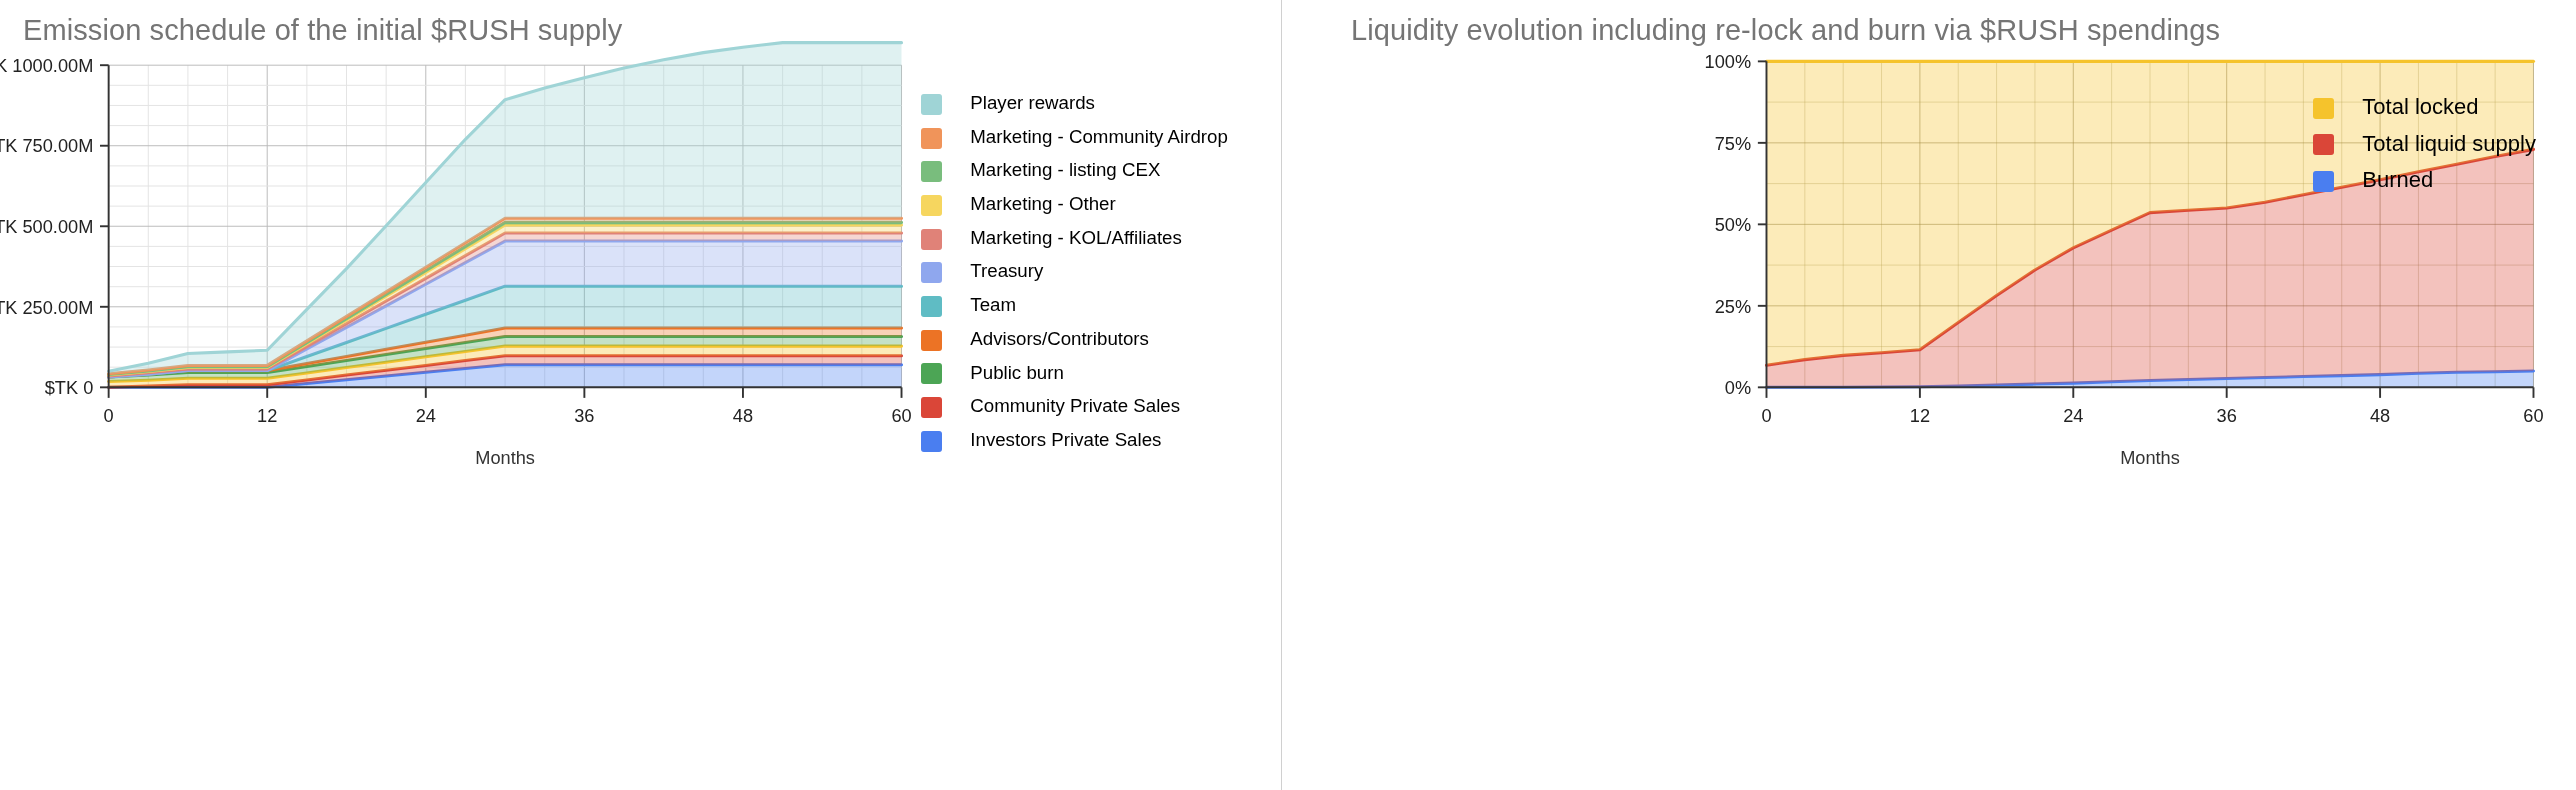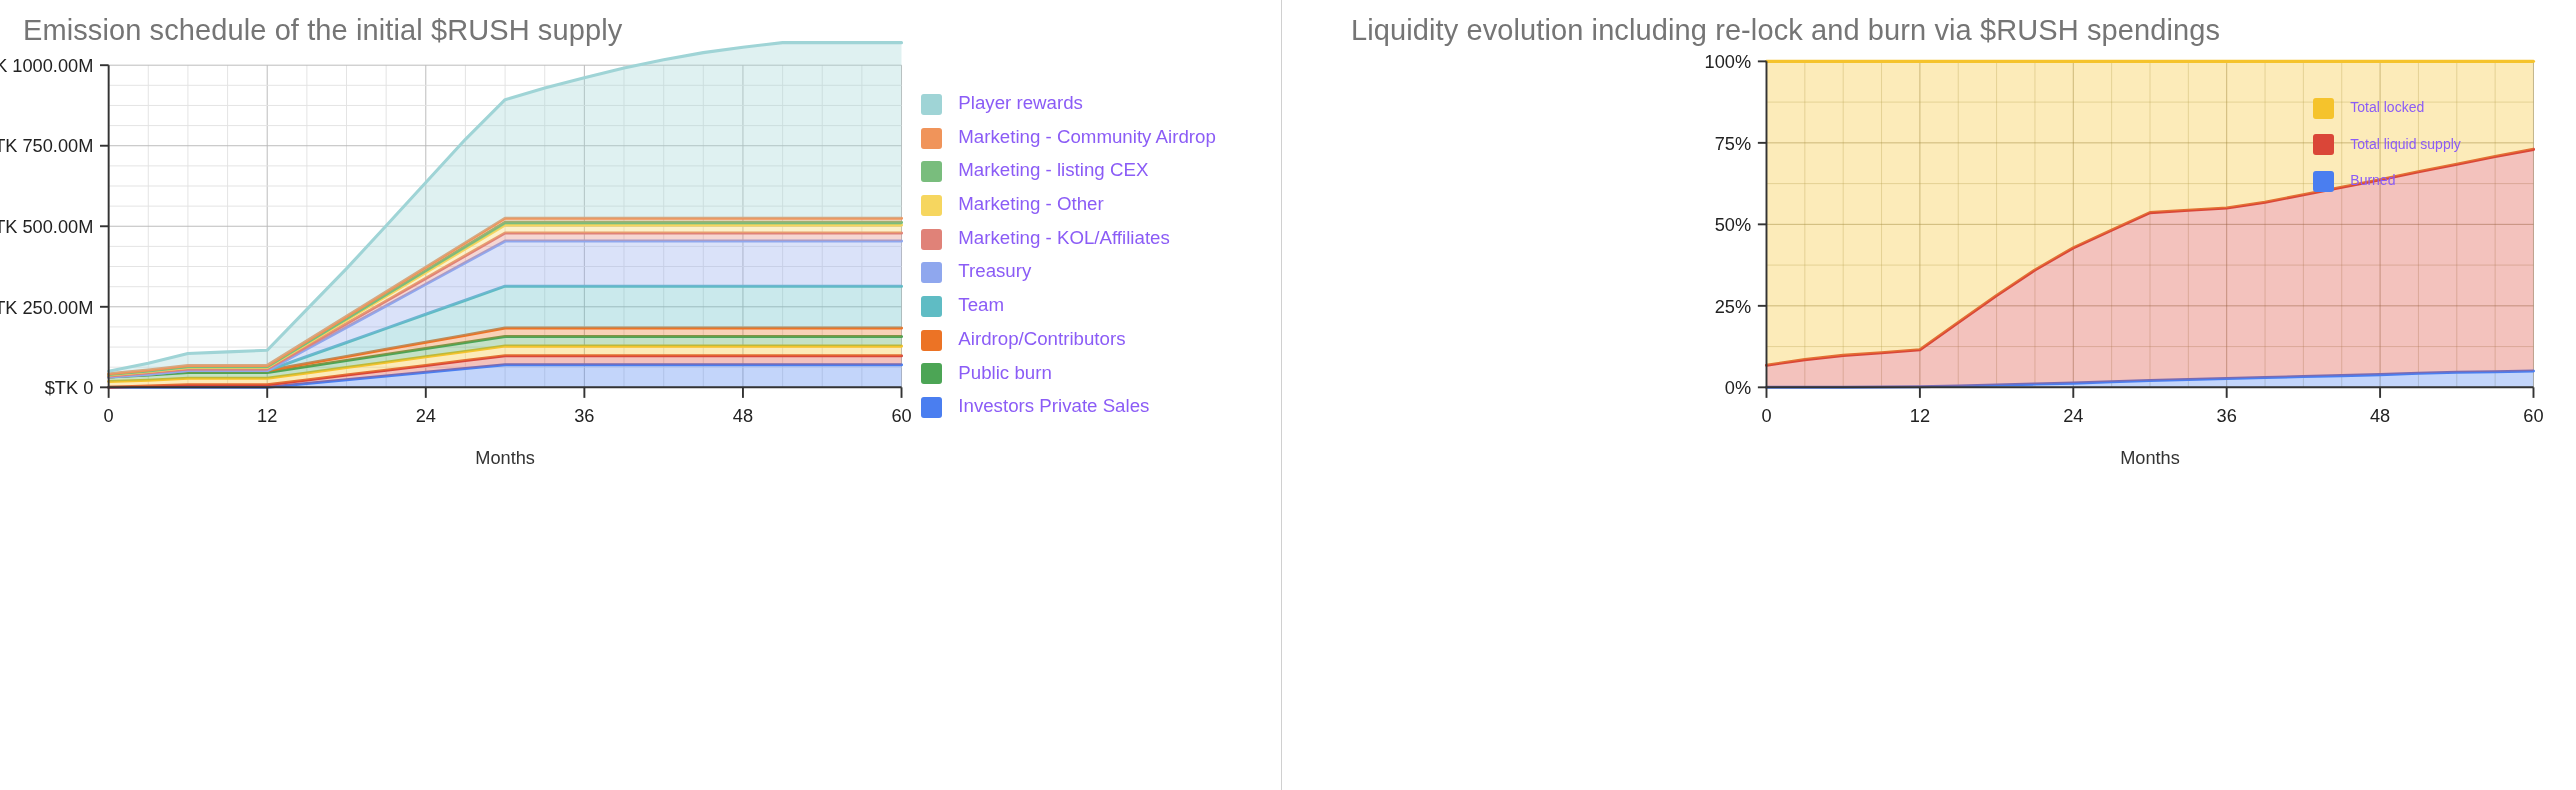--- a/index.html
+++ b/index.html
@@ -61,24 +61,25 @@
     display:flex;align-items:flex-start;
     margin-bottom:7.7px;
   }
   #legend-left .legend-row{min-height:26px;}
   #legend-right .legend-row{min-height:27px;margin-bottom:9.6px;}
   .swatch{
     width:21px;height:21px;border-radius:2.9px;flex:0 0 auto;
     margin-right:16.3px;margin-top:1.9px;
   }
   .legend-label{
-    font-size:18.7px;color:#8b5cf6;line-height:22px;
+    font-size:18.7px;color:#000000;line-height:22px;
     max-width:278px;
-  }
-  #legend-right .legend-label{font-size:14px;text-align:center;}
+    margin-left:12px;
+  }
+  #legend-right .legend-label{font-size:22px;text-align:center;}
 </style>
 </head>
 <body>
 
 <div class="board">
 
   <div class="panel panel-left">
     <div class="chart-title" id="title-left">Emission schedule of the initial $RUSH supply</div>
 
     <div class="plot-wrap" id="plot-left">
@@ -199,25 +200,29 @@
         <div class="legend-row">
           <span class="swatch" style="background: rgb(143, 167, 238);"></span>
           <span class="legend-label">Treasury</span>
         </div>
         <div class="legend-row">
           <span class="swatch" style="background: rgb(95, 188, 196);"></span>
           <span class="legend-label">Team</span>
         </div>
         <div class="legend-row">
           <span class="swatch" style="background: rgb(236, 115, 37);"></span>
-          <span class="legend-label">Airdrop/Contributors</span>
+          <span class="legend-label">Advisors/Contributors</span>
         </div>
         <div class="legend-row">
           <span class="swatch" style="background: rgb(76, 165, 85);"></span>
           <span class="legend-label">Public burn</span>
+        </div>
+        <div class="legend-row">
+          <span class="swatch" style="background: rgb(218, 70, 56);"></span>
+          <span class="legend-label">Community Private Sales</span>
         </div>
         <div class="legend-row">
           <span class="swatch" style="background: rgb(74, 126, 240);"></span>
           <span class="legend-label">Investors Private Sales</span>
         </div>
       </div>
   </div>
 
   <div class="panel panel-right">
     <div class="chart-title" id="title-right">Liquidity evolution including re-lock and burn via $RUSH spendings</div>

